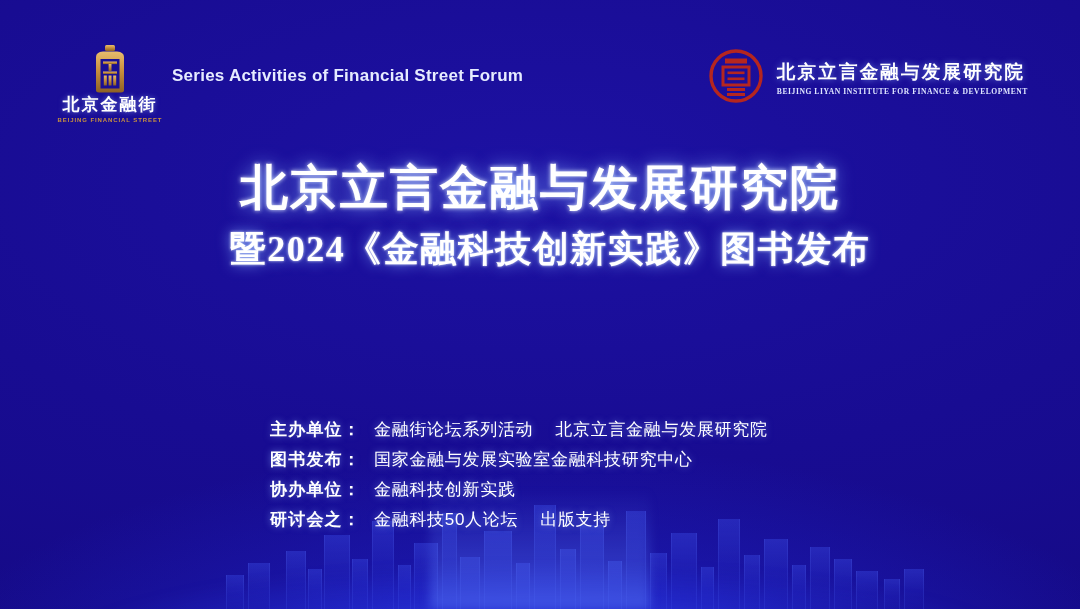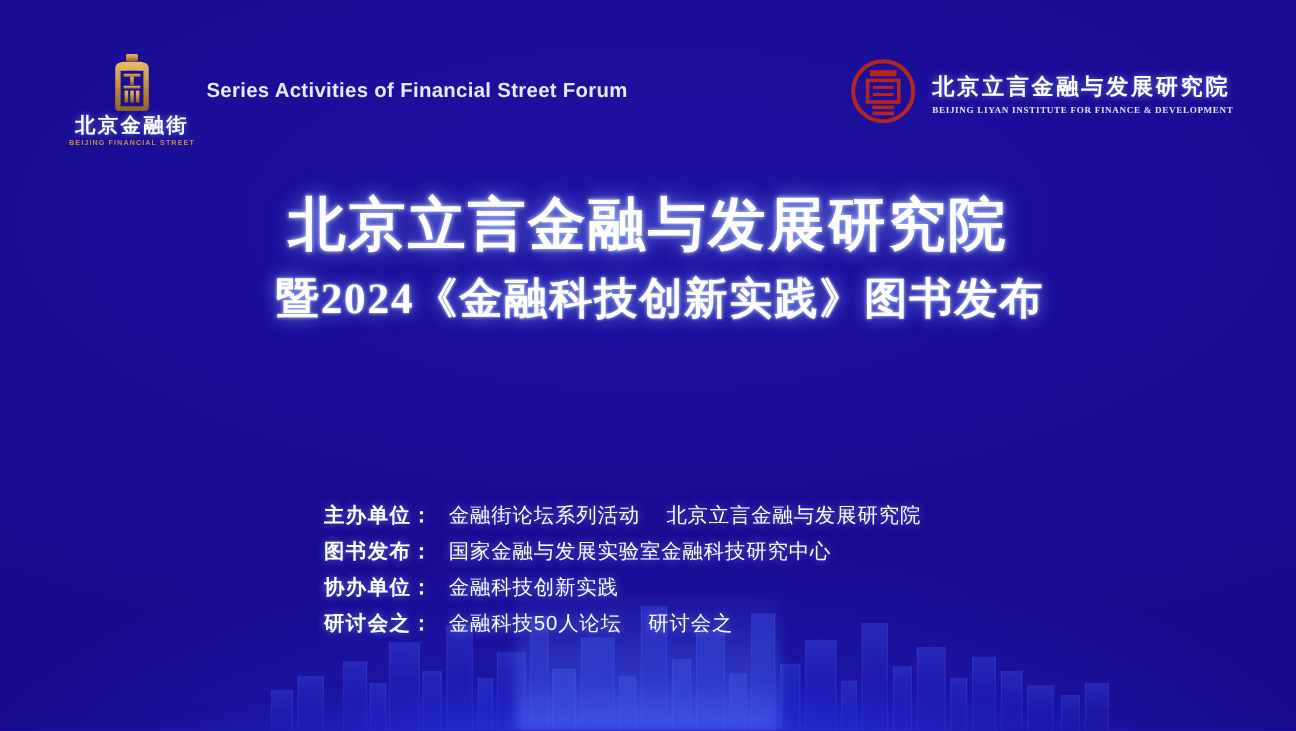--- a/index.html
+++ b/index.html
@@ -238,17 +238,17 @@
       <div class="crow">
         <span class="clabel">图书发布：</span>
         <span class="cvalue"><span>国家金融与发展实验室金融科技研究中心</span></span>
       </div>
       <div class="crow">
         <span class="clabel">协办单位：</span>
         <span class="cvalue"><span>金融科技创新实践</span></span>
       </div>
       <div class="crow">
         <span class="clabel">研讨会之：</span>
-        <span class="cvalue"><span>金融科技50人论坛</span><span class="cgap"></span><span>研讨会之</span></span>
+        <span class="cvalue"><span>金融科技50人论坛</span><span class="cgap"></span><span>出版支持</span></span>
       </div>
     </div>
 
 </div>
 
 </body></html>

